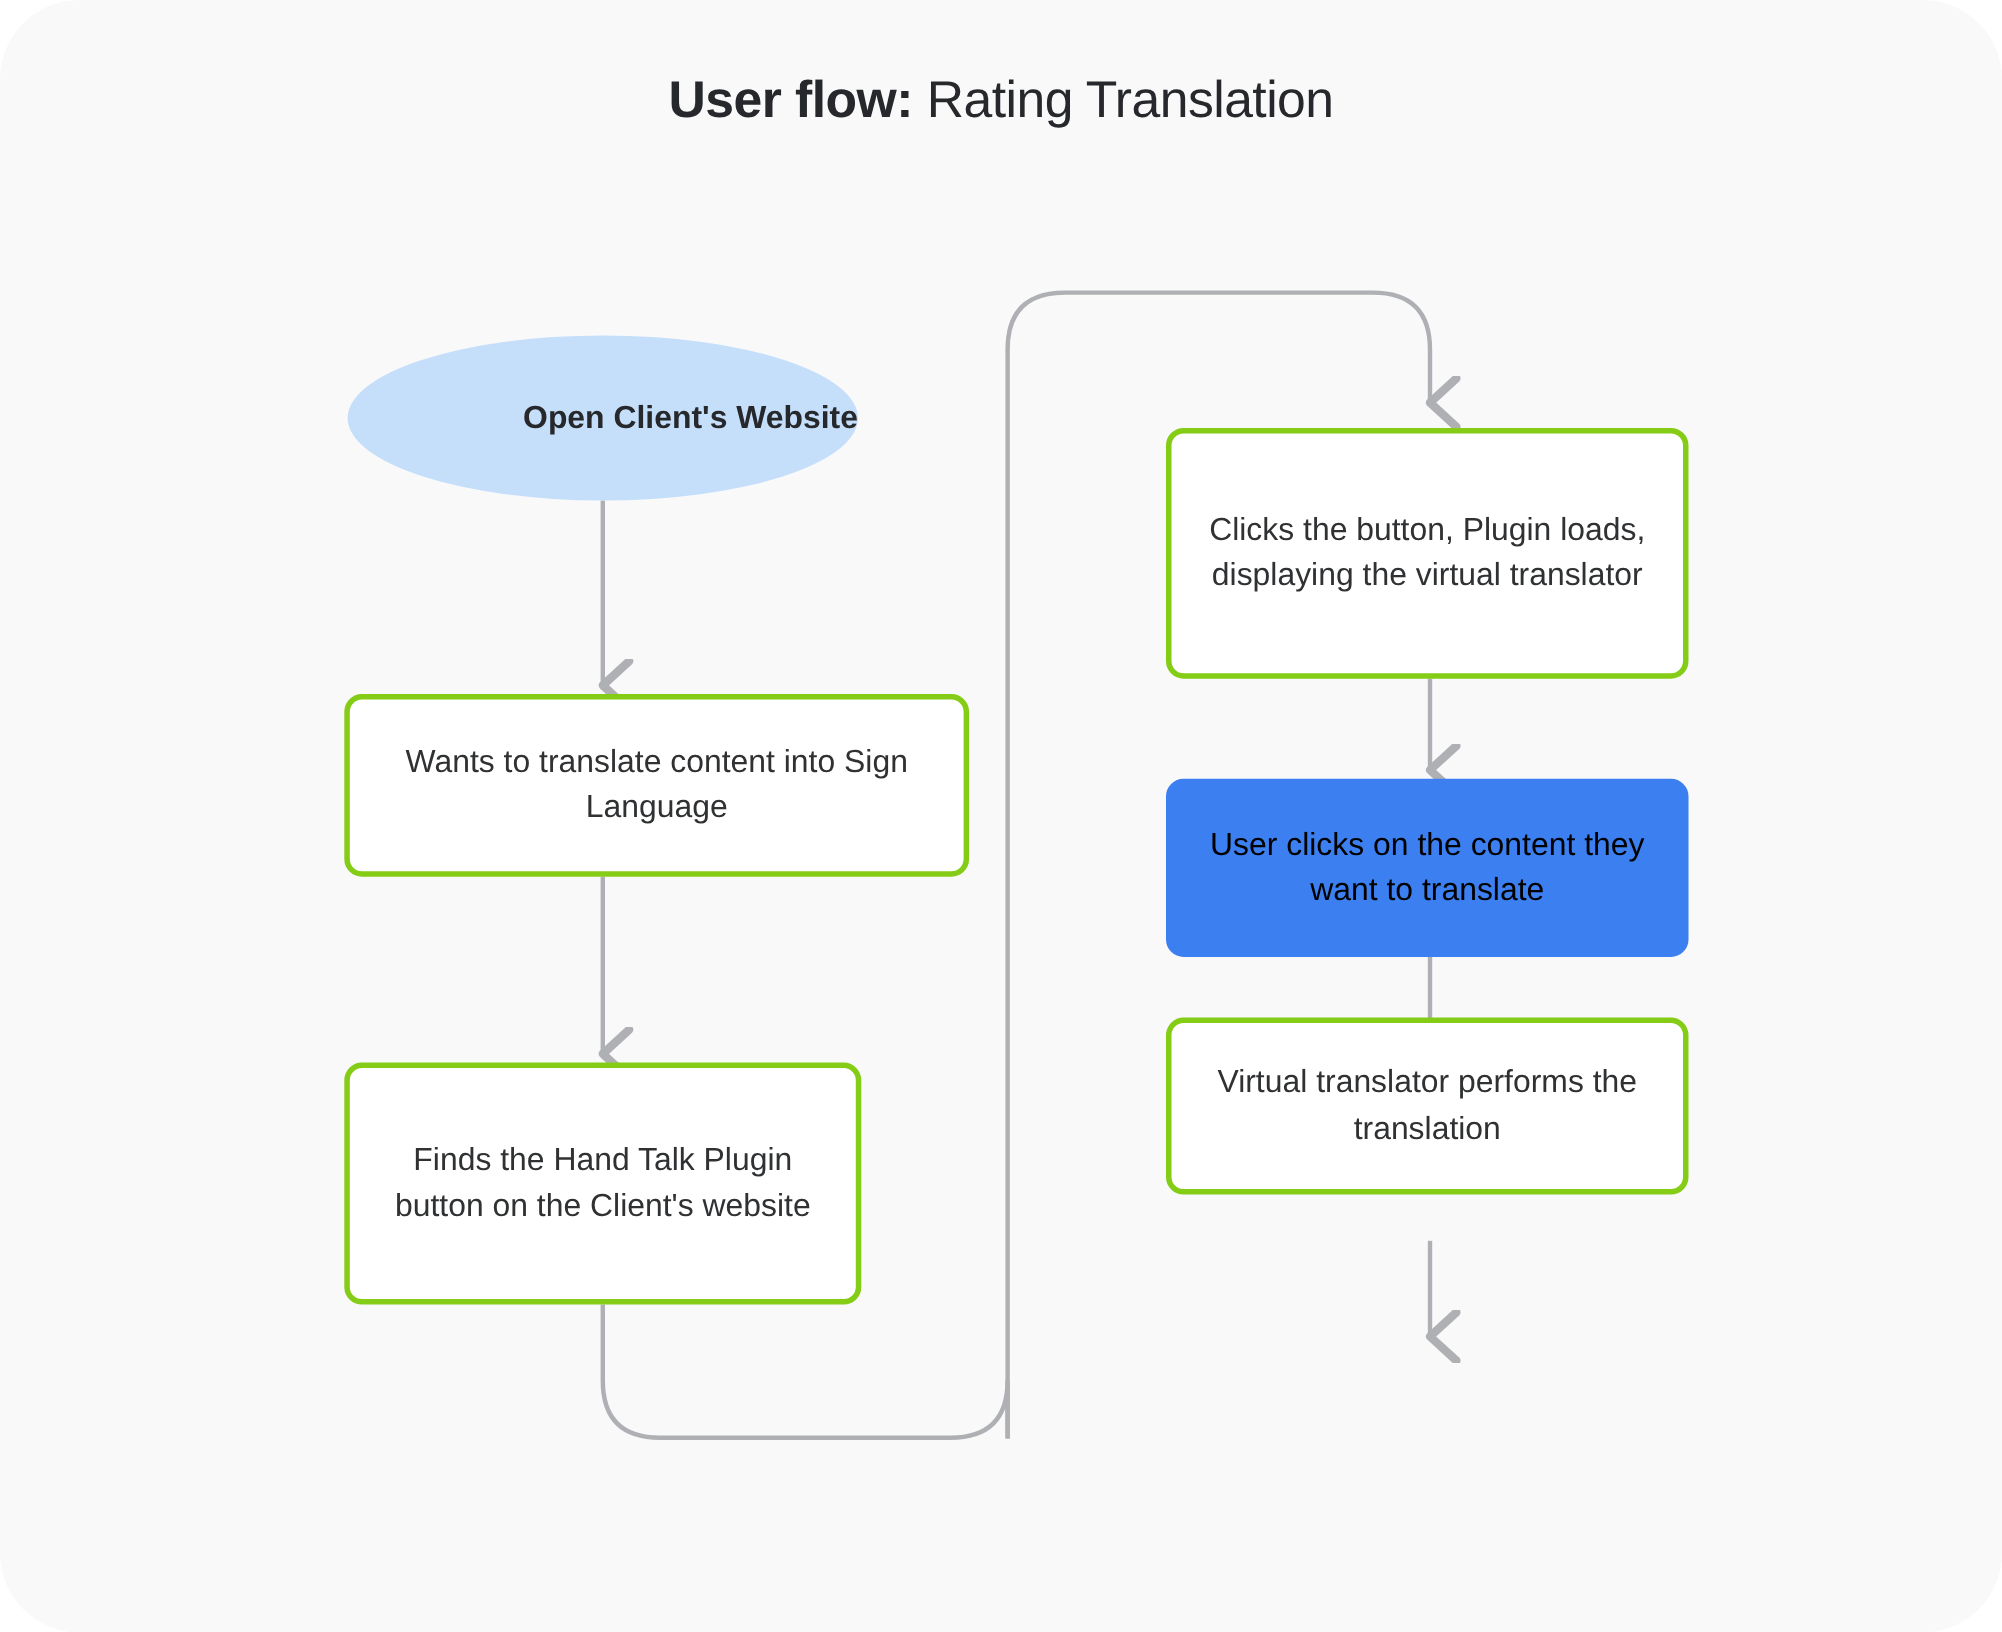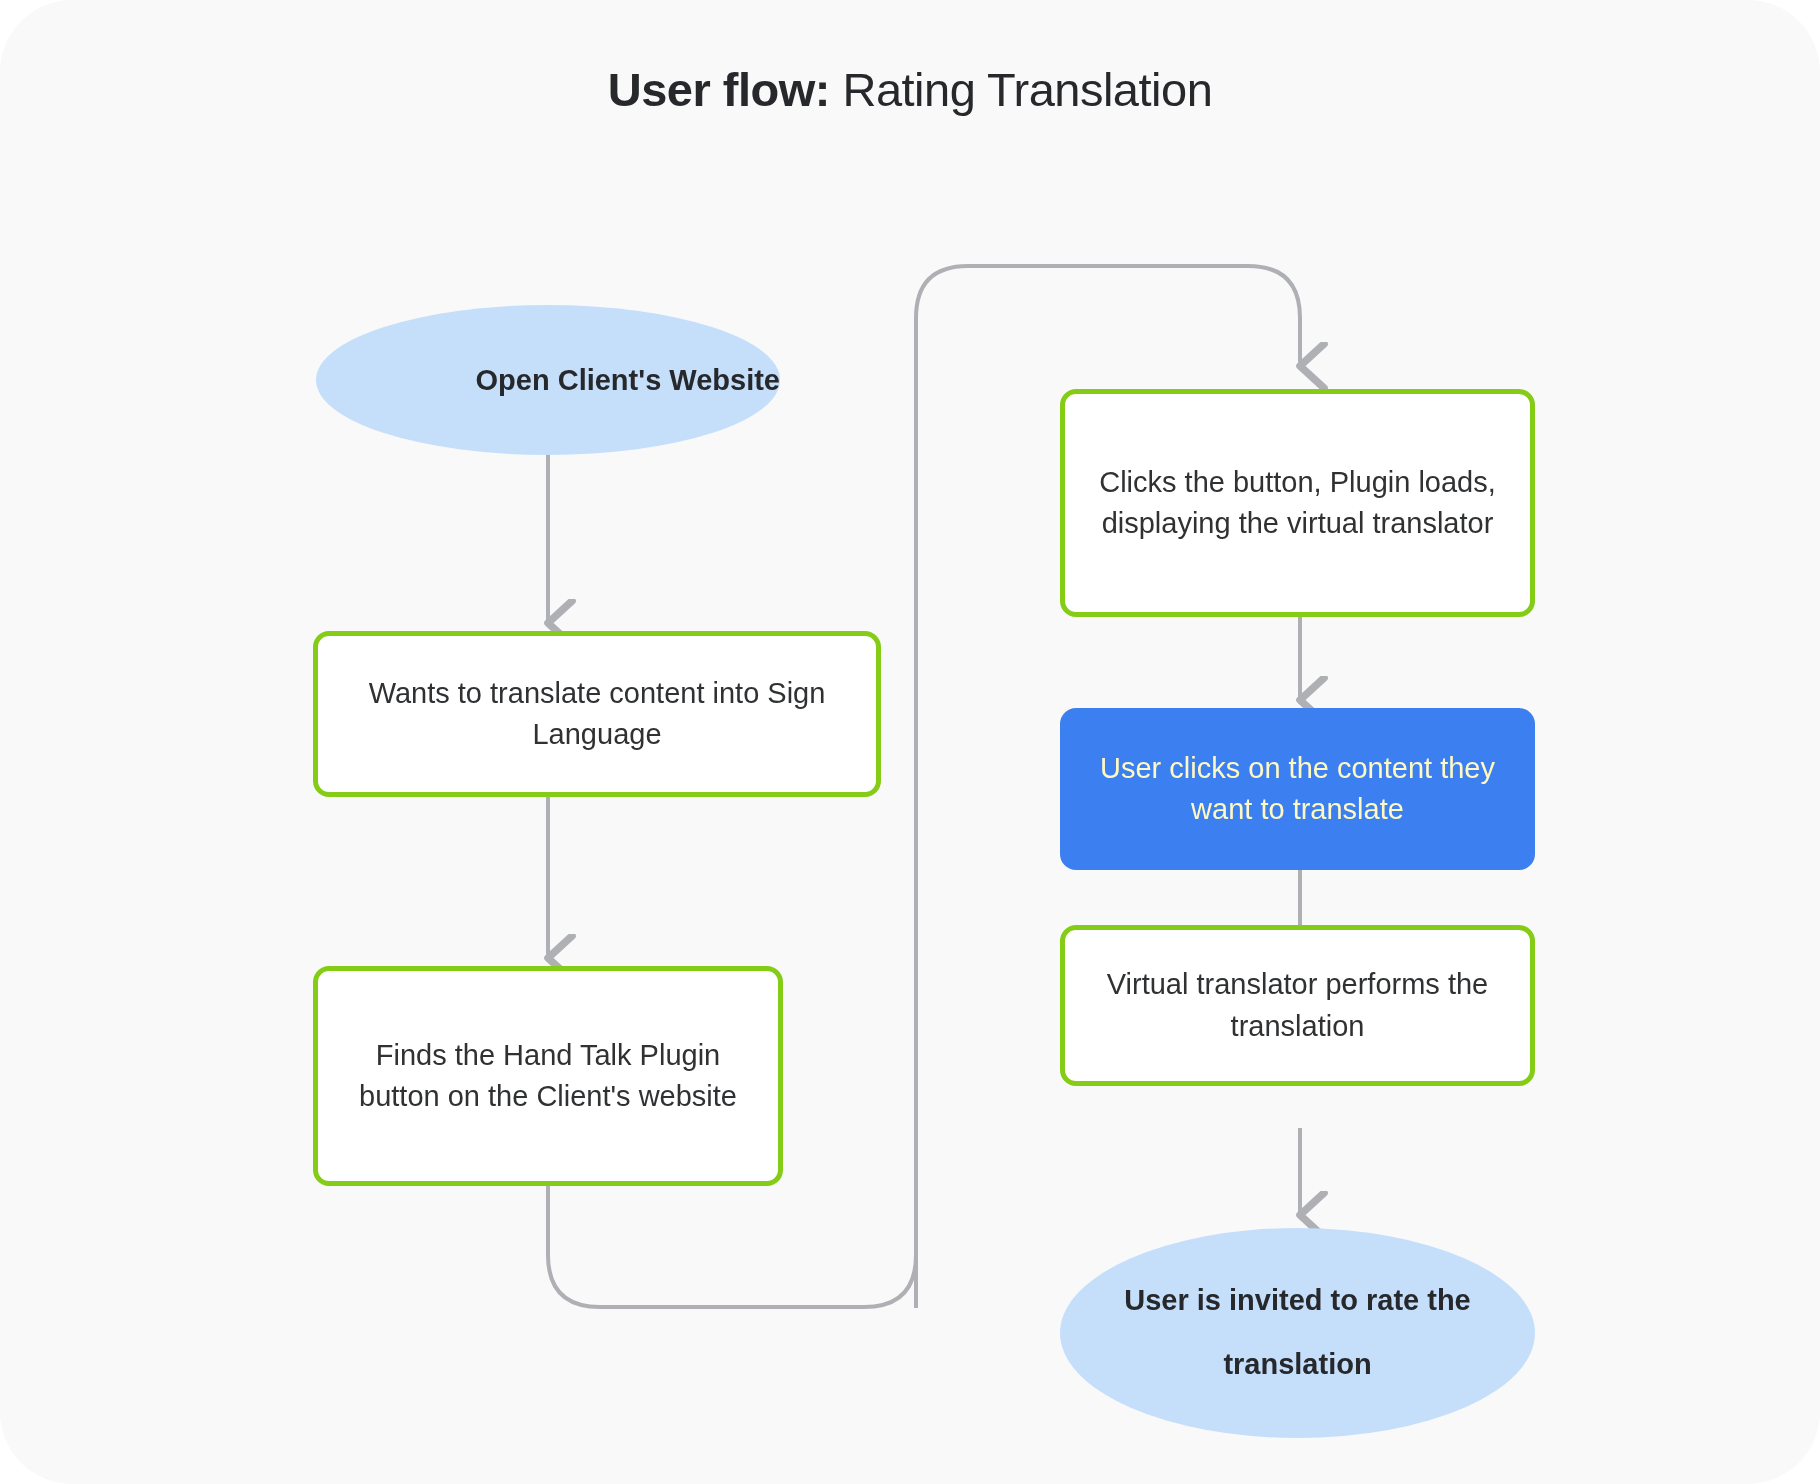--- a/index.html
+++ b/index.html
@@ -52,21 +52,21 @@
     border-radius: 16px;
     color: #2f3133;
     font-size: 29px;
     line-height: 1.42;
     font-weight: 400;
     padding: 8px 22px;
   }
   .node-box.filled {
     background: #3b7ff0;
     border-color: #3b7ff0;
-    color: #fef9c3;
+    color: #000000;
   }
   .node-ellipse {
     background: #c5dffb;
     border-radius: 50%;
     color: #26282b;
     font-size: 29px;
     font-weight: 700;
     line-height: 1.62;
   }
   .node-ellipse.terminal {
@@ -138,17 +138,14 @@
   </div>
 
   <div class="node node-box filled" style="left:1060px; top:708px; width:475px; height:162px;">
     <span>User clicks on the content they want to translate</span>
   </div>
 
   <div class="node node-box" style="left:1060px; top:925px; width:475px; height:161px;">
     <span>Virtual translator performs the translation</span>
   </div>
 
-  <div class="node node-ellipse terminal" style="left:1060px; top:1228px; width:475px; height:210px;">
-    <span>User is invited to rate the translation</span>
-  </div>
 
 </div>
 
 </body></html>

